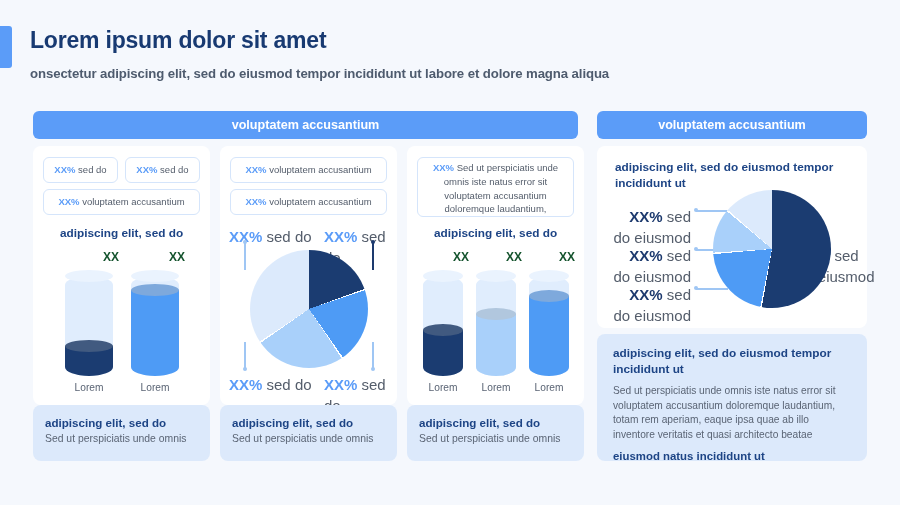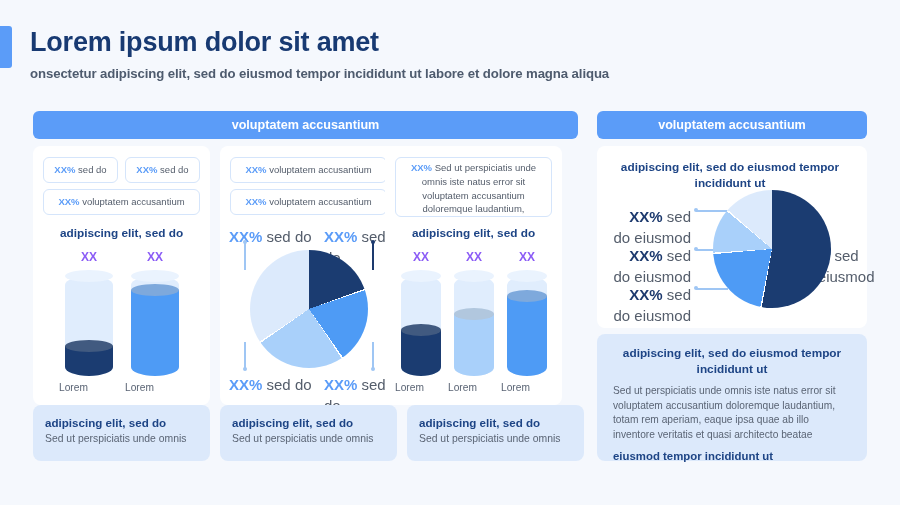--- a/index.html
+++ b/index.html
@@ -16,21 +16,21 @@
   
   .header { position: absolute; left: 0; top: 26px; width: 900px; }
   .accent-bar {
     position: absolute; left: 0; top: 0;
     width: 12px; height: 42px;
     background: #5b9cf8;
     border-radius: 0 3px 3px 0;
   }
   .page-title {
     position: absolute; left: 30px; top: 1px;
-    font-size: 27px; font-weight: bold; color: #183a72;
+    font-size: 23px; font-weight: bold; color: #183a72;
     letter-spacing: -0.2px;
   }
   .page-subtitle {
     position: absolute; left: 30px; top: 40px;
     font-size: 13.2px; color: #4e5b6e; letter-spacing: -0.1px; font-weight: bold;
   }
 
   
   .banner {
     position: absolute; height: 28px;
@@ -41,21 +41,21 @@
   #banner-left  { left: 33px;  top: 111px; width: 545px; }
   #banner-right { left: 597px; top: 111px; width: 270px; }
 
   
   .panel {
     position: absolute; top: 146px; width: 177px; height: 259px;
     background: #ffffff; border-radius: 8px;
   }
   #panel-1 { left: 33px; }
   #panel-2 { left: 220px; }
-  #panel-3 { left: 385px; }
+  #panel-3 { left: 407px; }
 
   .caption {
     position: absolute; top: 405px; width: 177px; height: 56px;
     background: #dce9fb; border-radius: 8px; padding: 11px 12px 0 12px;
   }
   #caption-1 { left: 33px; }
   #caption-2 { left: 220px; }
   #caption-3 { left: 407px; }
   .caption-title { font-size: 11.6px; font-weight: bold; color: #1d4485; line-height: 1.25; }
   .caption-text  { font-size: 10.4px; color: #5a6474; margin-top: 3px; }
@@ -73,43 +73,43 @@
   .chip b { color: #5b9cf8; font-weight: bold; }
 
   .panel-heading {
     position: absolute; width: 100%; text-align: center;
     font-size: 11.8px; font-weight: bold; color: #1d4485;
   }
 
   
   .cyl-wrap { position: absolute; }
   .cyl-value {
-    position: absolute; width: 100%; text-align: center;
-    font-size: 12px; font-weight: bold; color: #8b5cf6;
+    position: absolute; width: 100%; text-align: right;
+    font-size: 12px; font-weight: bold; color: #14532d;
   }
   .cyl {
     position: absolute; border-radius: 50% / 9px;
     background: #e0edfd;
     overflow: visible;
   }
   .cyl-top-ellipse {
     position: absolute; left: 0; top: -6px; width: 100%; height: 12px;
     border-radius: 50%; background: #eaf3fe;
   }
   .cyl-fill {
     position: absolute; left: 0; bottom: 0; width: 100%;
     border-radius: 0 0 50% 50% / 0 0 9px 9px;
   }
   .cyl-fill-top {
     position: absolute; left: 0; top: -6px; width: 100%; height: 12px;
     border-radius: 50%;
     filter: brightness(0.88);
   }
   .cyl-label {
-    position: absolute; width: 100%; text-align: left;
+    position: absolute; width: 100%; text-align: center;
     font-size: 10.2px; color: #5a6474;
   }
 
   
   .pie { position: absolute; border-radius: 50%; }
   .pie-label {
     position: absolute; font-size: 15px; color: #545d6b; line-height: 1.4;
   }
   .pie-label b { font-weight: bold; }
   .pie-label.accent b { color: #5b9cf8; }
@@ -127,21 +127,21 @@
     position: absolute; left: 597px; top: 146px;
     width: 270px; height: 182px;
     background: #ffffff; border-radius: 8px;
   }
   #right-card-bottom {
     position: absolute; left: 597px; top: 334px;
     width: 270px; height: 127px;
     background: #dce9fb; border-radius: 8px; padding: 12px 16px;
   }
   .right-heading {
-    font-size: 11.8px; font-weight: bold; color: #1d4485; line-height: 1.35; text-align: center;
+    font-size: 11.8px; font-weight: bold; color: #1d4485; line-height: 1.35;
   }
   .right-body {
     font-size: 10.2px; color: #5a6474; line-height: 1.45; margin-top: 6px;
   }
   .right-footer {
     font-size: 11.4px; font-weight: bold; color: #1d4485; margin-top: 7px;
   }
 </style>
 </head>
 <body>
@@ -334,14 +334,14 @@
          #4e9bf5 191.5deg 265deg,
          #ffffff 265deg 266.5deg,
          #a9d0fa 266.5deg 310deg,
          #ffffff 310deg 311.5deg,
          #dceafc 311.5deg 360deg);"></div>
 </div>
 
 <div id="right-card-bottom">
   <div class="right-heading">adipiscing elit, sed do eiusmod tempor incididunt ut</div>
   <div class="right-body">Sed ut perspiciatis unde omnis iste natus error sit voluptatem accusantium doloremque laudantium, totam rem aperiam, eaque ipsa quae ab illo inventore veritatis et quasi architecto beatae</div>
-  <div class="right-footer">eiusmod tempor incididunt ut</div>
+  <div class="right-footer">eiusmod natus incididunt ut</div>
 </div>
 
 </body></html>

